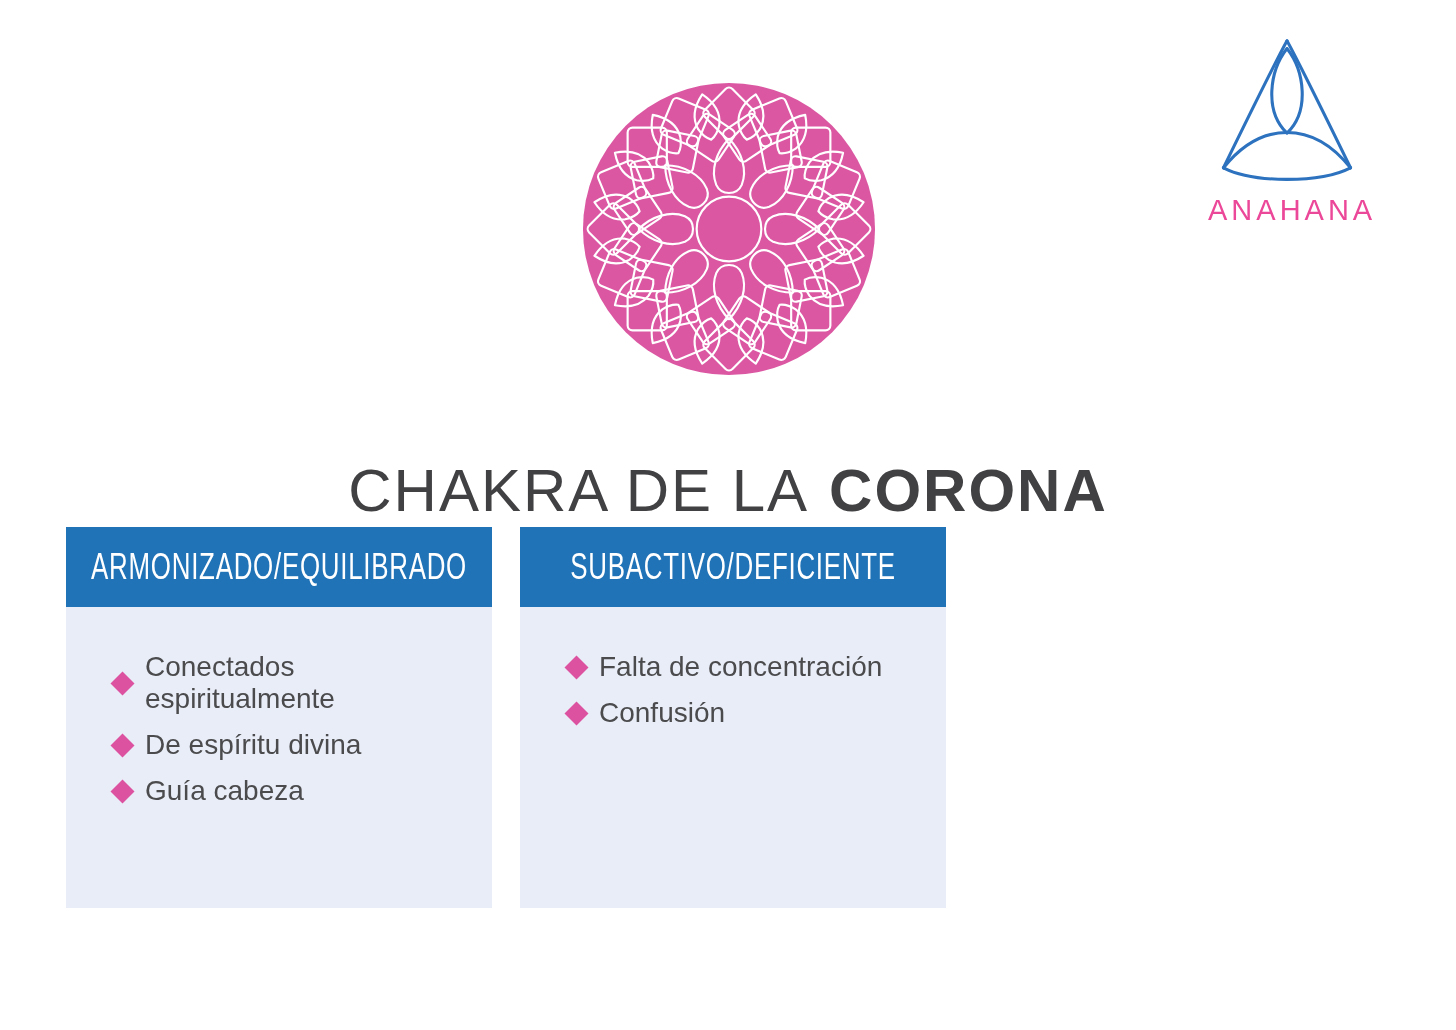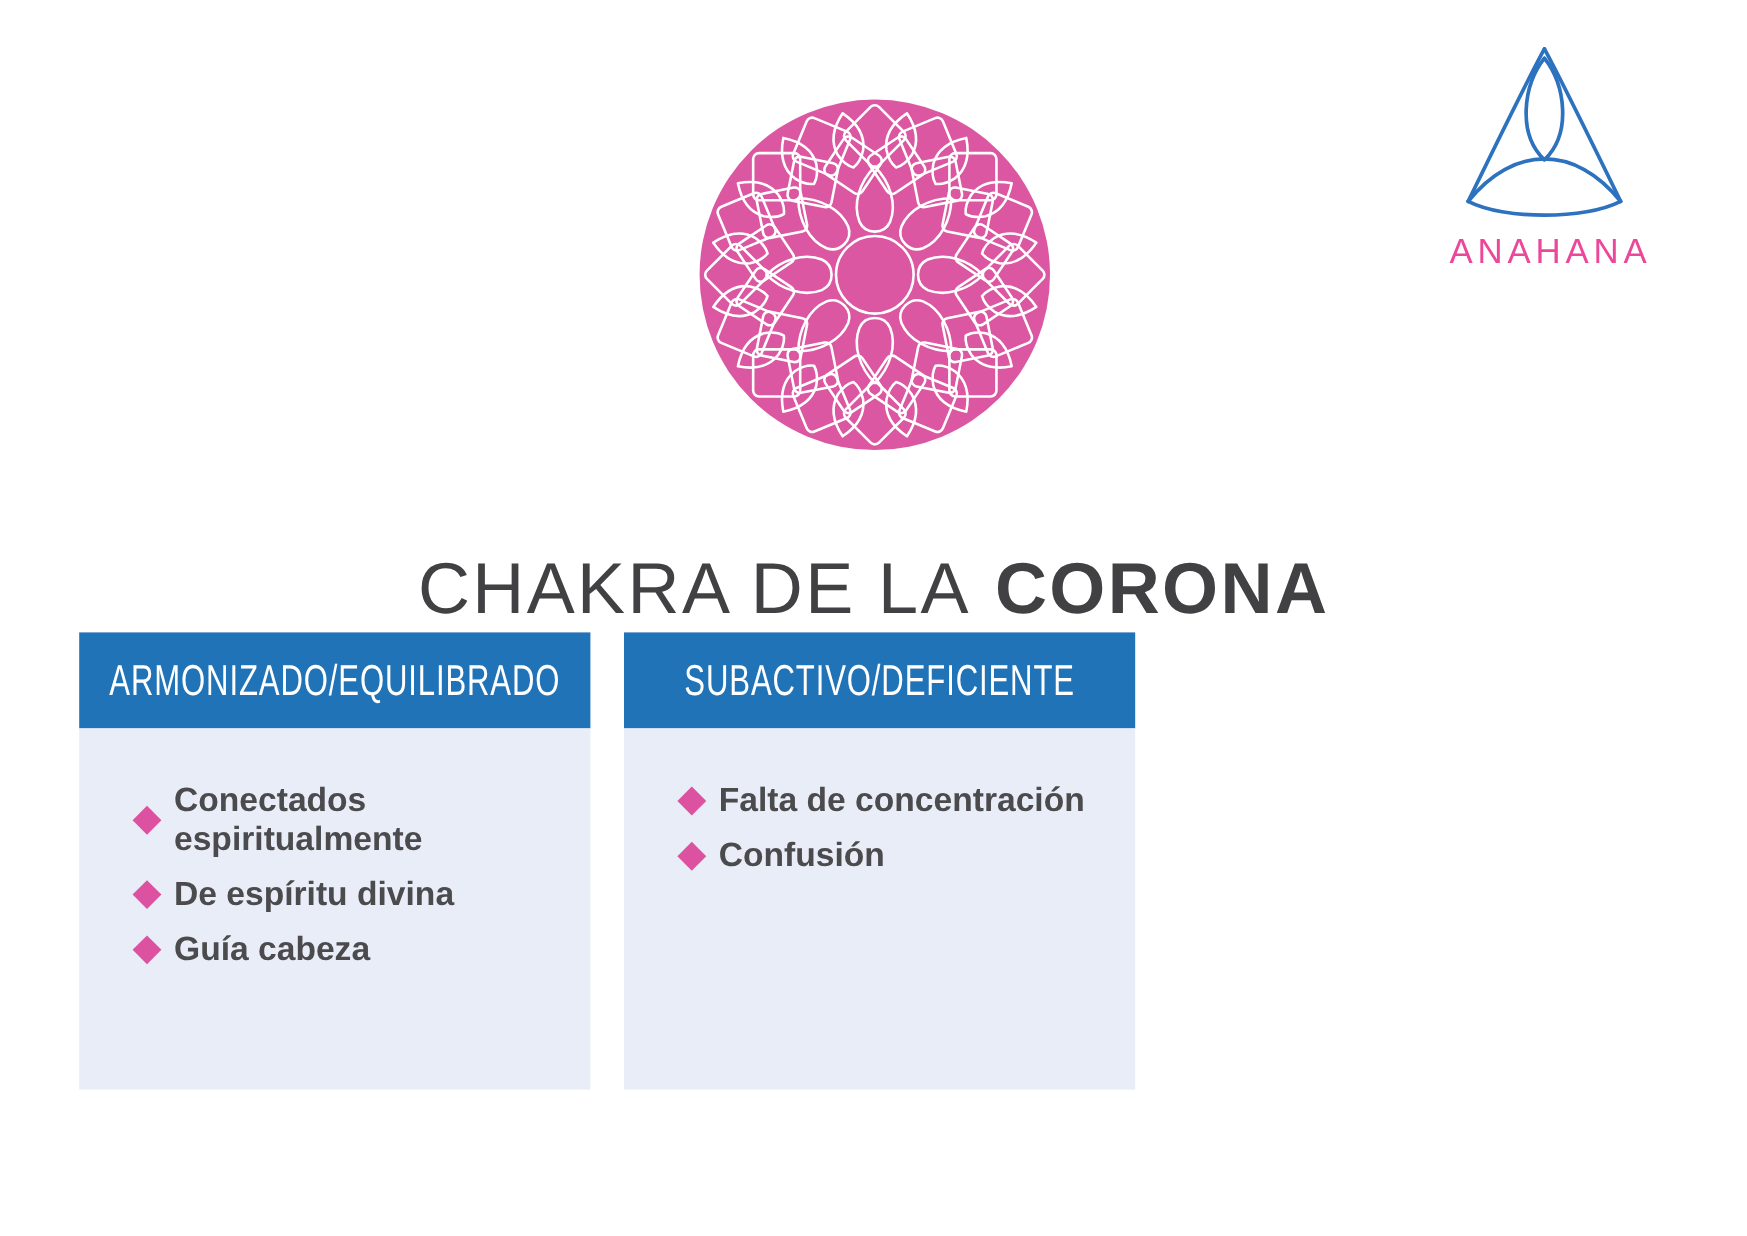--- a/index.html
+++ b/index.html
@@ -36,21 +36,21 @@
     display:flex;align-items:center;justify-content:center;
   }
   .card-header span{
     font-size:36px;letter-spacing:1px;white-space:nowrap;
     transform:scaleX(0.72);transform-origin:center center;
   }
   .card-body{
     background:#E8EDF7;height:301px;box-sizing:border-box;
     padding:44px 14px 0 48px;
   }
-  .card-body ul{list-style:none;margin:0;padding:0;font-weight:bold;}
+  .card-body ul{list-style:none;margin:0;padding:0;}
   .card-body li{
     display:flex;align-items:center;margin-bottom:14px;
     font-size:28px;line-height:32px;color:#4B4B4D;
   }
   .diamond{
     width:17px;height:17px;background:#DC52A0;flex:none;
     transform:rotate(45deg);margin-right:14px;
   }
 </style>
 </head>

